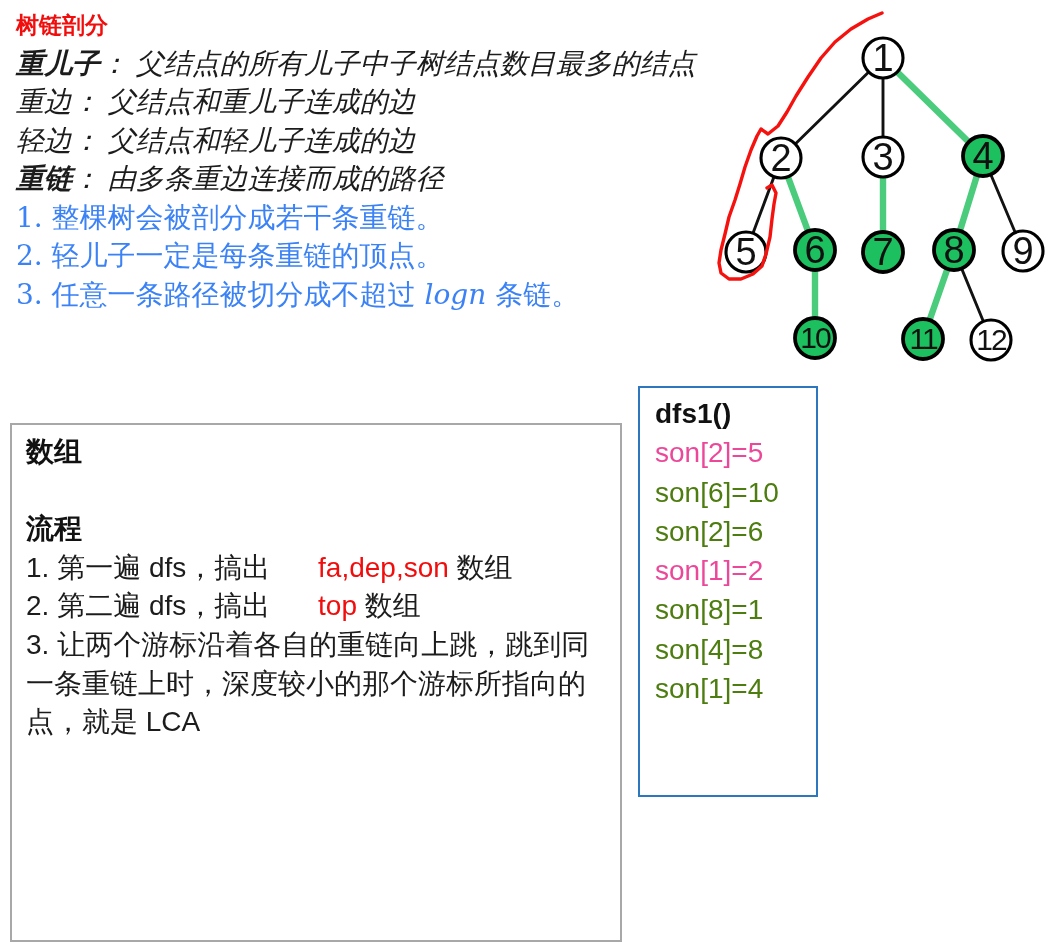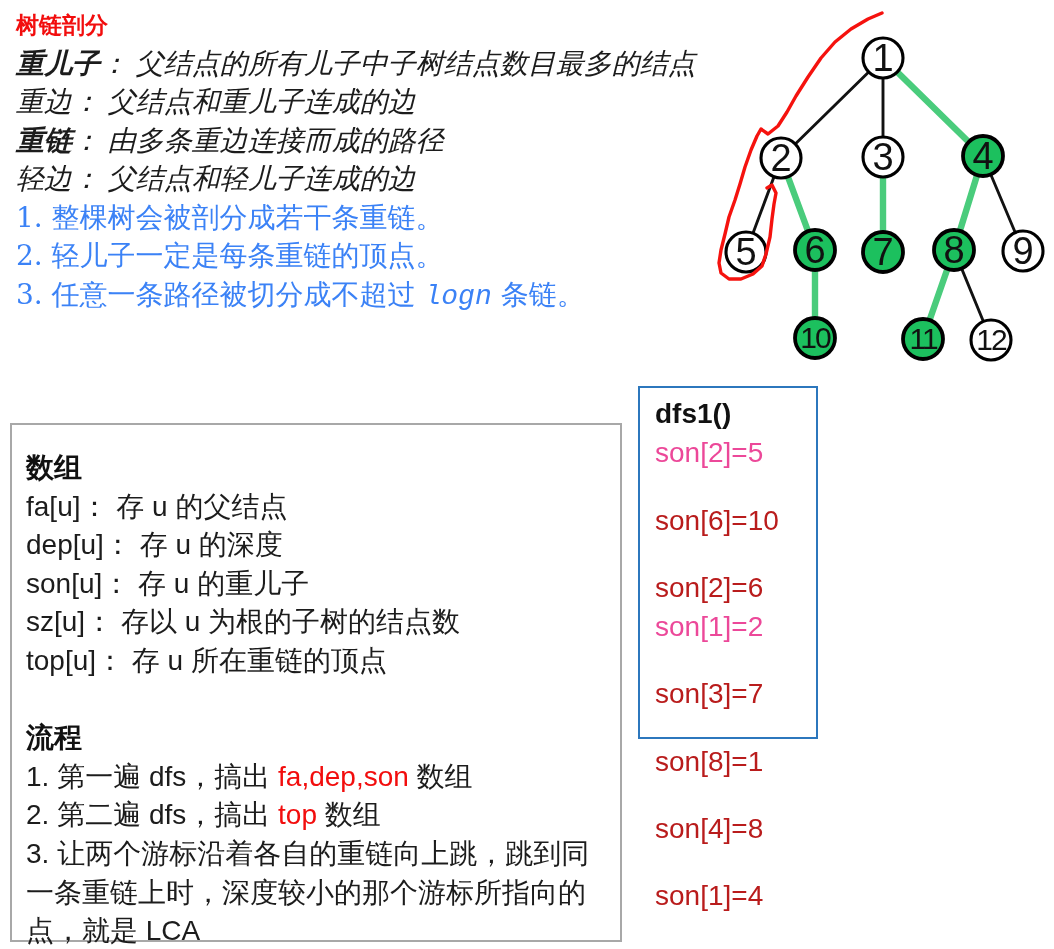--- a/index.html
+++ b/index.html
@@ -11,81 +11,73 @@
   
   .top-block{position:absolute;left:16px;top:6px;width:790px;font-size:28px;line-height:38.5px;}
   .page-title{color:#f20d0d;font-weight:bold;font-size:23px;}
   .def-line{white-space:nowrap;font-style:italic;}
   .def-term.bold{font-weight:bold;}
   .note-line{
     color:#3b82f6;
     font-family:"DejaVu Serif","Liberation Serif",serif;
     font-size:28px;
   }
-  .note-math{font-style:italic;font-family:Liberation Mono, monospace;}
+  .note-math{font-style:italic;}
   
   .tree-svg{position:absolute;left:0;top:0;width:1054px;height:949px;pointer-events:none;z-index:5;}
   
   .dfs-box{
-    position:absolute;left:638px;top:386px;width:180px;height:353px;
+    position:absolute;left:638px;top:386px;width:180px;height:411px;
     box-sizing:border-box;border:2.5px solid #2c77bd;background:#fff;
     padding:6px 0 0 15px;font-size:28px;line-height:39.3px;
   }
   .dfs-title{font-weight:bold;color:#111;}
   .dfs-line.black{color:#ec4899;}
-  .dfs-line.green{color:#b91c1c;margin-top:28px;}
+  .dfs-line.green{color:#4d7c0f;}
   
   .info-box{
     position:absolute;left:10px;top:423px;width:612px;height:519px;
     box-sizing:border-box;border:2px solid #a8a8a8;background:#fff;
-    padding:24px 8px 0 14px;font-size:28px;line-height:38.6px;
+    padding:8px 8px 0 14px;font-size:28px;line-height:38.6px;
   }
   .box-heading{font-weight:bold;color:#111;}
   .spacer-line{height:38.6px;}
-  .flow-red{color:#f20d0d;}
+  .flow-red{color:#f20d0d;margin-left:40px;}
 </style>
 </head>
 <body>
 
 <div class="top-block">
   <div class="page-title">树链剖分</div>
   <div id="def-lines">
       <div class="def-line"><span class="def-term bold">重儿子</span><span class="def-rest">： 父结点的所有儿子中子树结点数目最多的结点</span></div>
       <div class="def-line"><span class="def-term">重边</span><span class="def-rest">： 父结点和重儿子连成的边</span></div>
+      <div class="def-line"><span class="def-term">轻边</span><span class="def-rest">： 父结点和轻儿子连成的边</span></div>
       <div class="def-line"><span class="def-term bold">重链</span><span class="def-rest">： 由多条重边连接而成的路径</span></div>
-      <div class="def-line"><span class="def-term">轻边</span><span class="def-rest">： 父结点和轻儿子连成的边</span></div>
     </div>
   <div class="note-line">1. 整棵树会被剖分成若干条重链。</div>
   <div class="note-line">2. 轻儿子一定是每条重链的顶点。</div>
   <div class="note-line"><span>3. 任意一条路径被切分成不超过 </span><span class="note-math">logn</span><span> 条链。</span></div>
 </div>
 
 <div class="dfs-box">
   <div class="dfs-title">dfs1()</div>
   <div id="dfs-lines">
       <div class="dfs-line black">son[2]=5</div>
       <div class="dfs-line green">son[6]=10</div>
       <div class="dfs-line green">son[2]=6</div>
       <div class="dfs-line black">son[1]=2</div>
-      <div class="dfs-line green">son[3]=7</div>
       <div class="dfs-line green">son[8]=1</div>
       <div class="dfs-line green">son[4]=8</div>
       <div class="dfs-line green">son[1]=4</div>
     </div>
 </div>
 
 <div class="info-box">
   <div class="box-heading">数组</div>
-  <div id="array-lines">
-      <div class="array-line">fa[u]： 存 u 的父结点</div>
-      <div class="array-line">dep[u]： 存 u 的深度</div>
-      <div class="array-line">son[u]： 存 u 的重儿子</div>
-      <div class="array-line">sz[u]： 存以 u 为根的子树的结点数</div>
-      <div class="array-line">top[u]： 存 u 所在重链的顶点</div>
-    </div>
   <div class="spacer-line"></div>
   <div class="box-heading">流程</div>
   <div id="flow-lines">
       <div class="flow-line"><span>1. 第一遍 dfs，搞出 </span><span class="flow-red">fa,dep,son</span><span> 数组</span></div>
       <div class="flow-line"><span>2. 第二遍 dfs，搞出 </span><span class="flow-red">top</span><span> 数组</span></div>
       <div class="flow-line"><span>3. 让两个游标沿着各自的重链向上跳，跳到同一条重链上时，深度较小的那个游标所指向的点，就是 LCA</span></div>
     </div>
 </div>
 
 <svg class="tree-svg" viewBox="0 0 1054 949" xmlns="http://www.w3.org/2000/svg" id="tree-svg">

